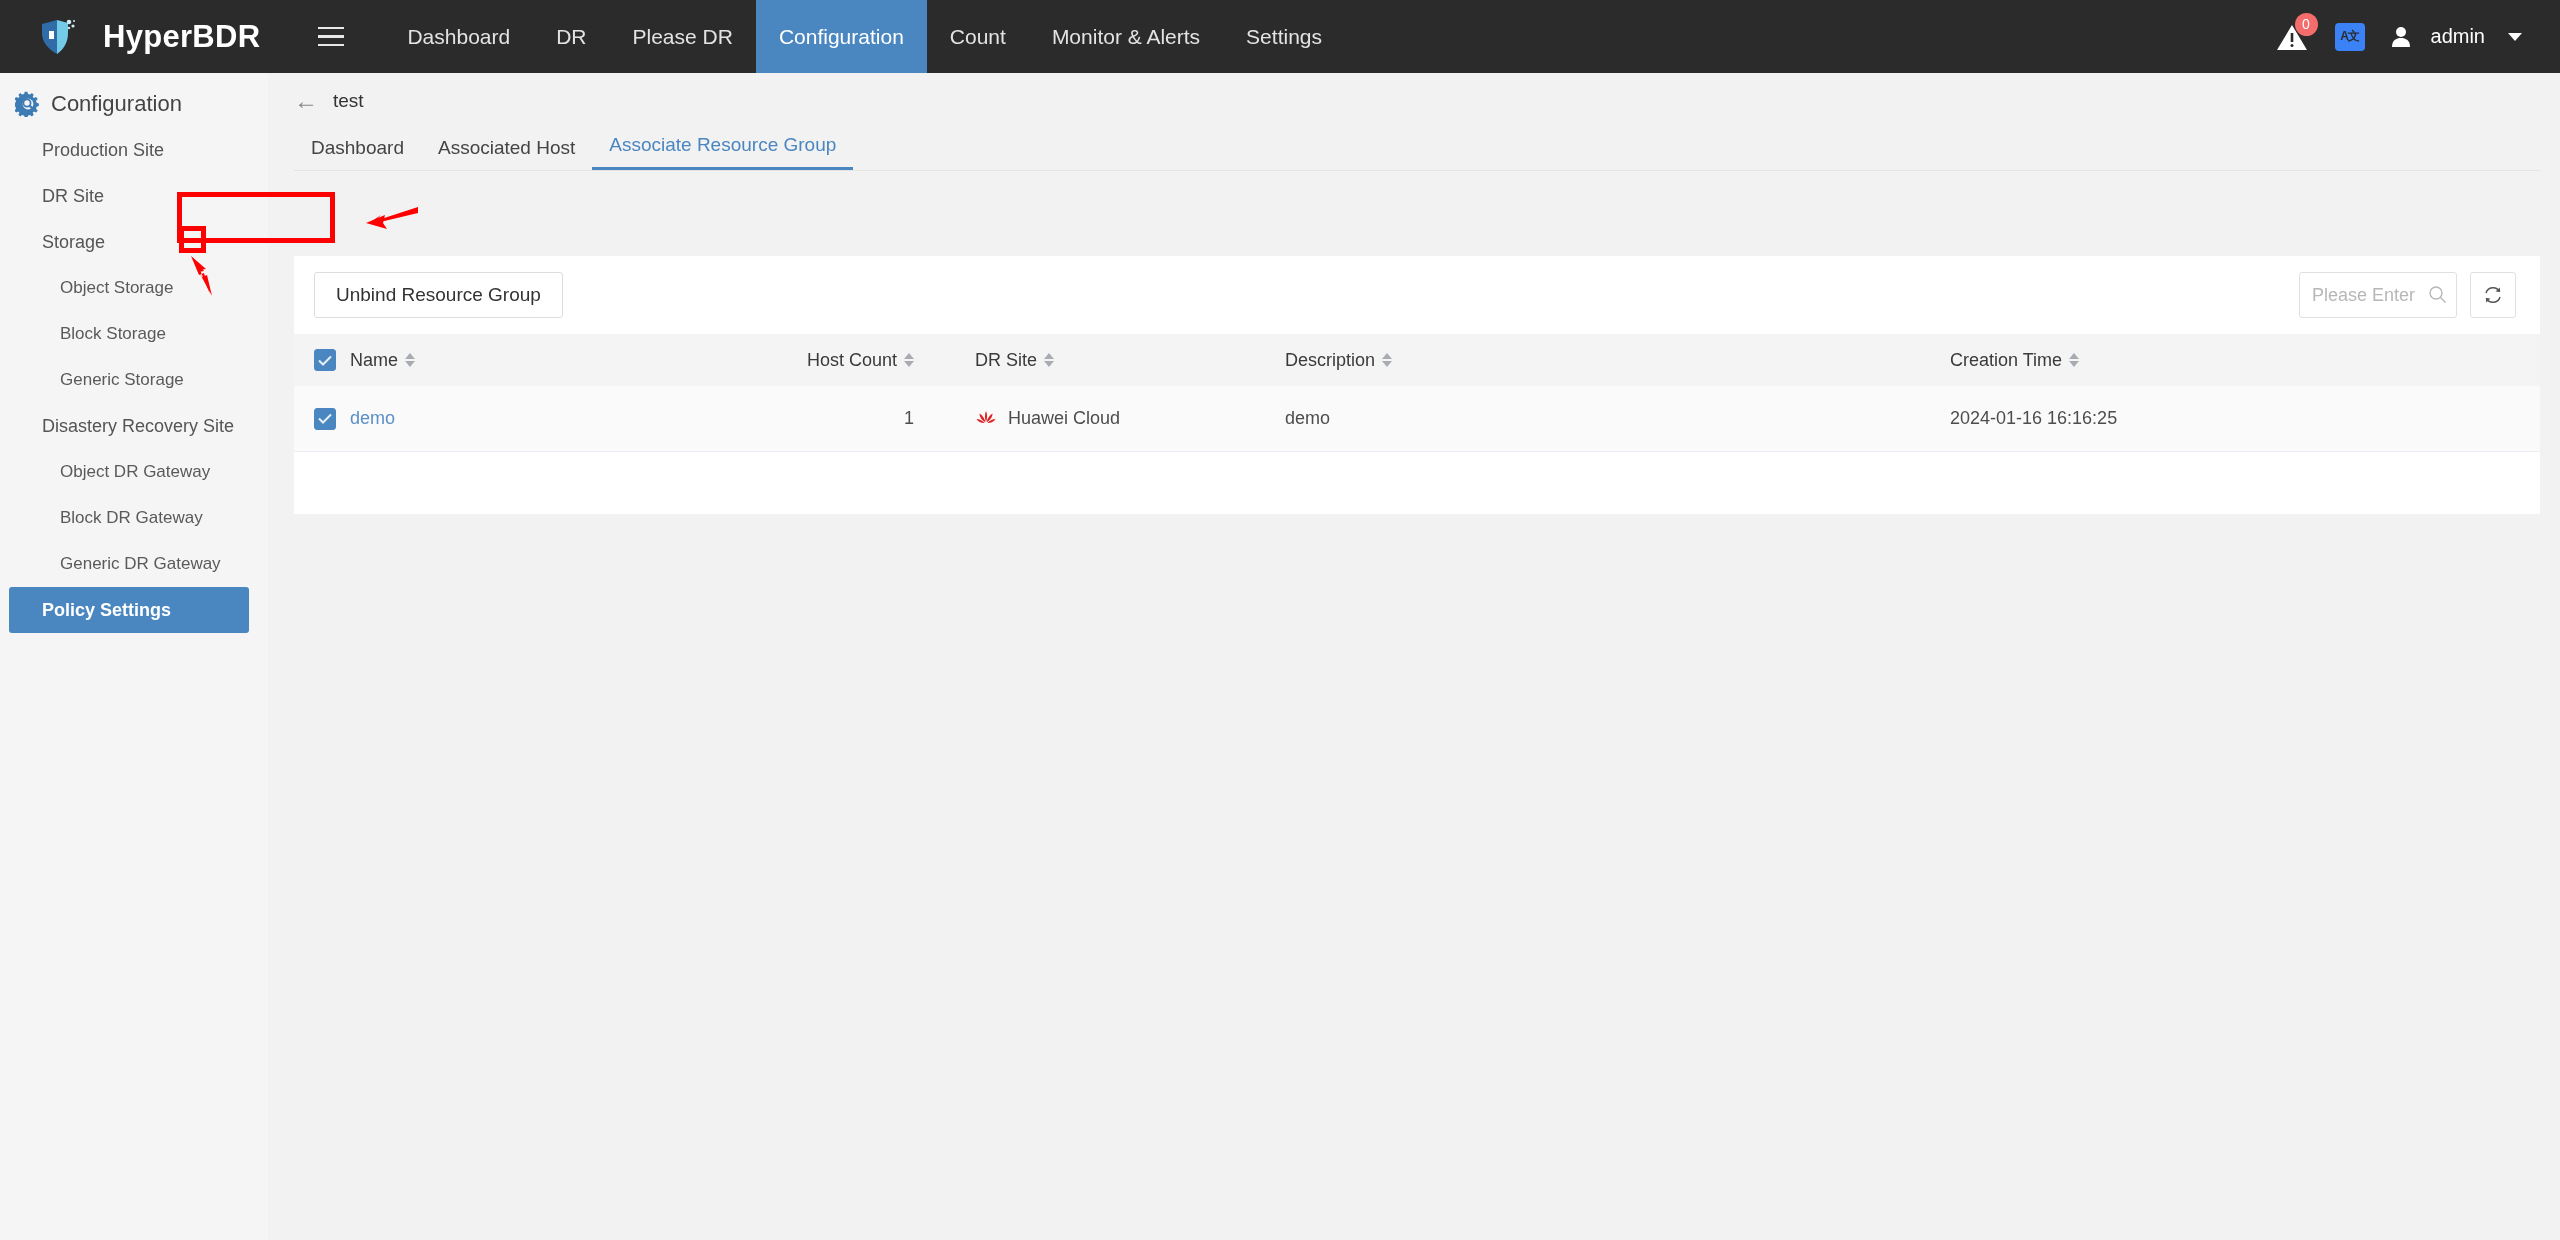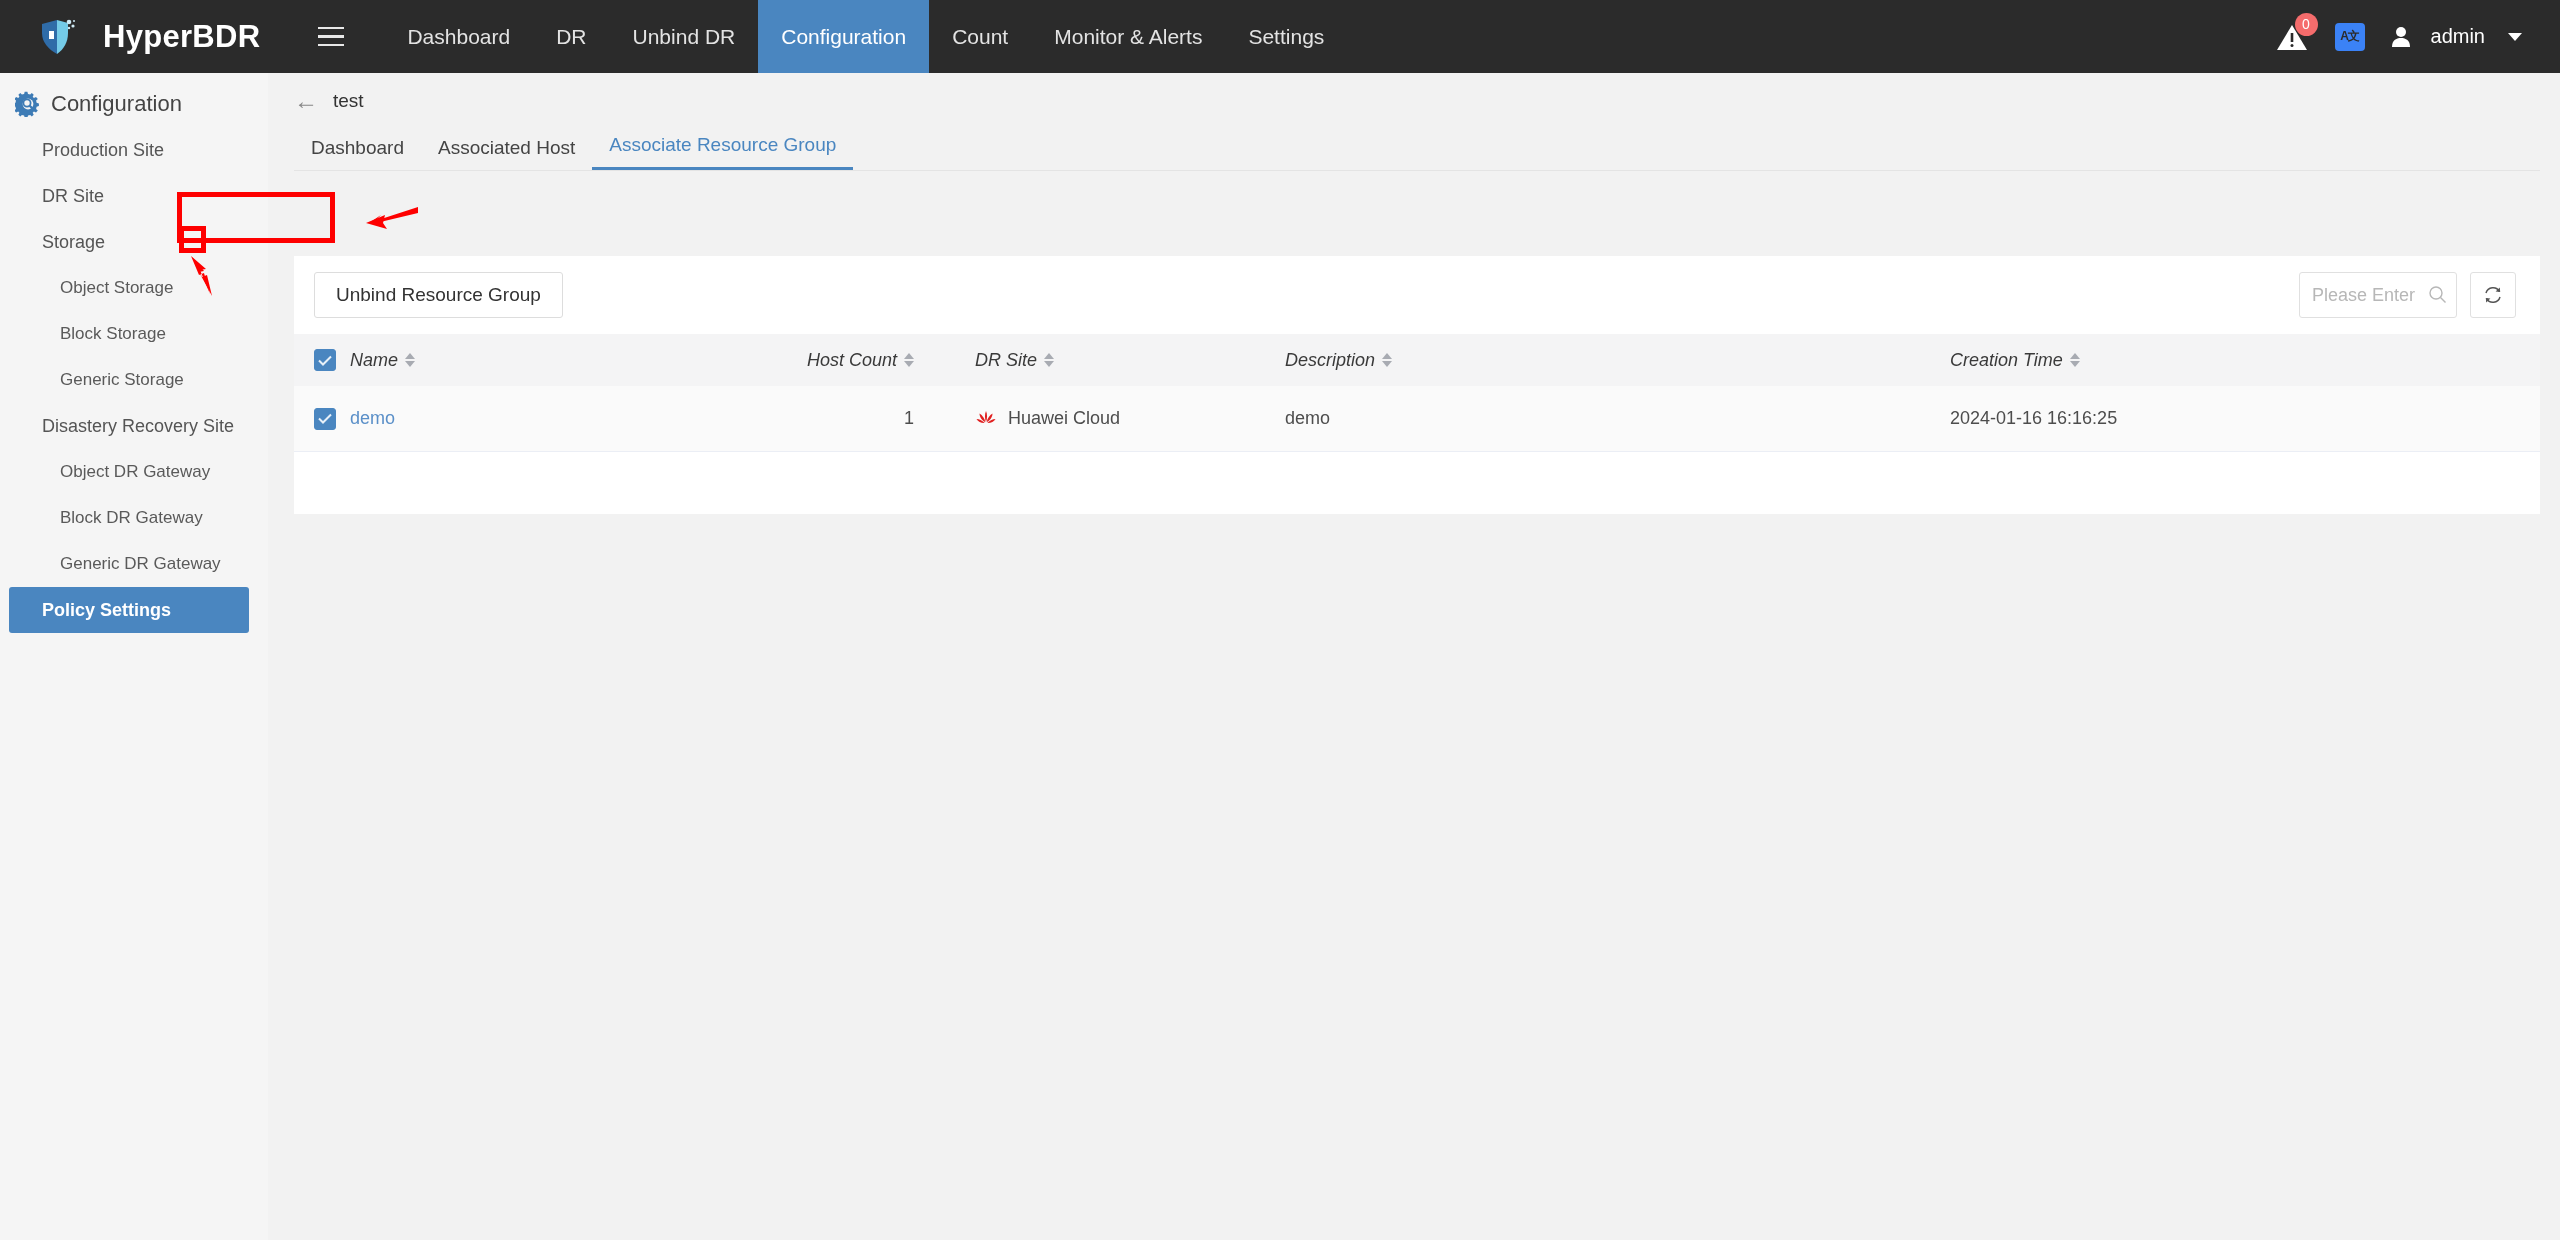--- a/index.html
+++ b/index.html
@@ -140,21 +140,21 @@
   
   .tbl { width: 2246px; }
   .thead {
     height: 52px; background: #f4f4f5; display: flex; align-items: center;
   }
   .trow {
     height: 66px; background: #fafafa; display: flex; align-items: center;
     border-bottom: 1px solid #ebeef5;
   }
   .cell { font-size: 18px; color: #4d4d4d; display: flex; align-items: center; }
-  .th { font-size: 18px; color: #3a3a3a; font-style: italic; }
+  .th { font-size: 18px; color: #3a3a3a; }
   .c-check { width: 56px; padding-left: 20px; }
   .c-name  { width: 310px; }
   .c-host  { width: 270px; justify-content: flex-end; padding-right: 16px; }
   .c-site  { width: 340px; padding-left: 45px; }
   .c-desc  { width: 560px; padding-left: 15px; }
   .c-time  { flex: 1; padding-left: 120px; }
   .sorter {
     display: inline-flex; flex-direction: column; gap: 2px;
     margin-left: 7px; vertical-align: middle;
   }
@@ -196,21 +196,21 @@
 
   <div class="hamburger">
     <span></span>
       <span></span>
       <span></span>
   </div>
 
   <div class="nav">
     <div class="nav-item">Dashboard</div>
     <div class="nav-item">DR</div>
-    <div class="nav-item">Unbind DR</div>
+    <div class="nav-item">Please DR</div>
     <div class="nav-item active">Configuration</div>
     <div class="nav-item">Count</div>
     <div class="nav-item">Monitor &amp; Alerts</div>
     <div class="nav-item">Settings</div>
   </div>
 
   <div class="top-right">
     <div class="alert-wrap">
       <svg width="34" height="34" viewBox="0 0 34 34">
         <path d="M17 5 L32 30 L2 30 Z" fill="#ffffff"></path>

